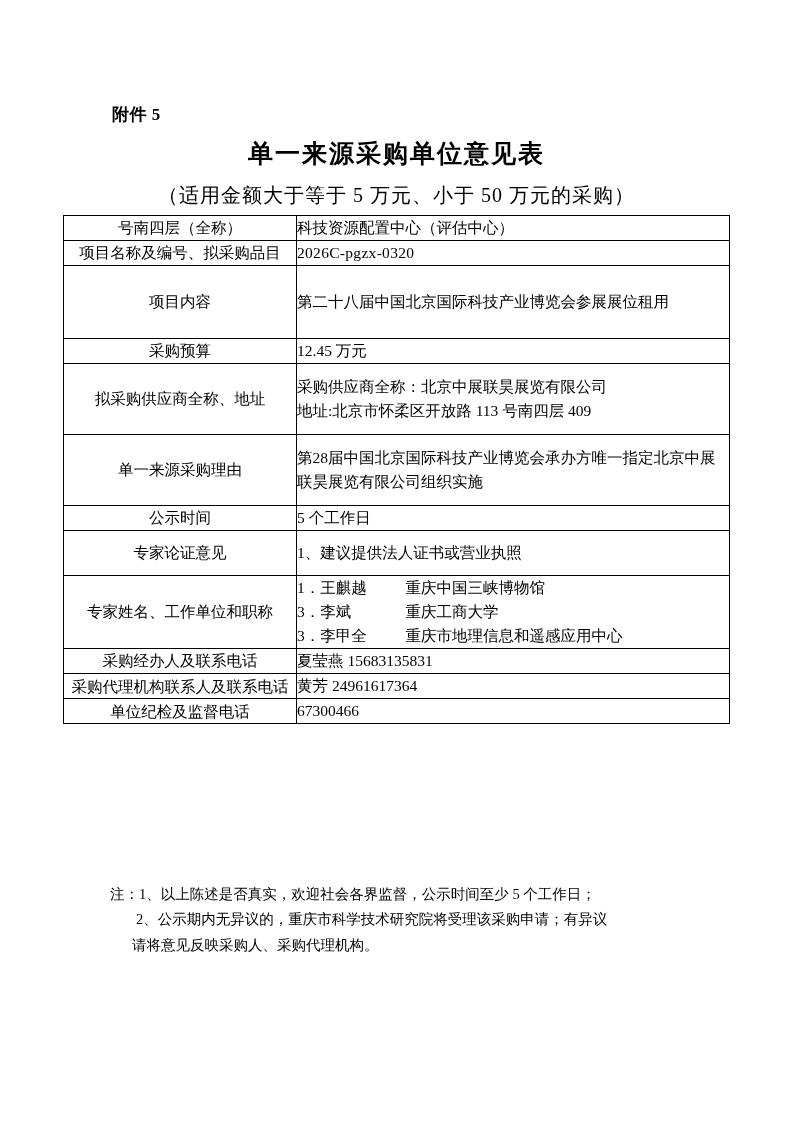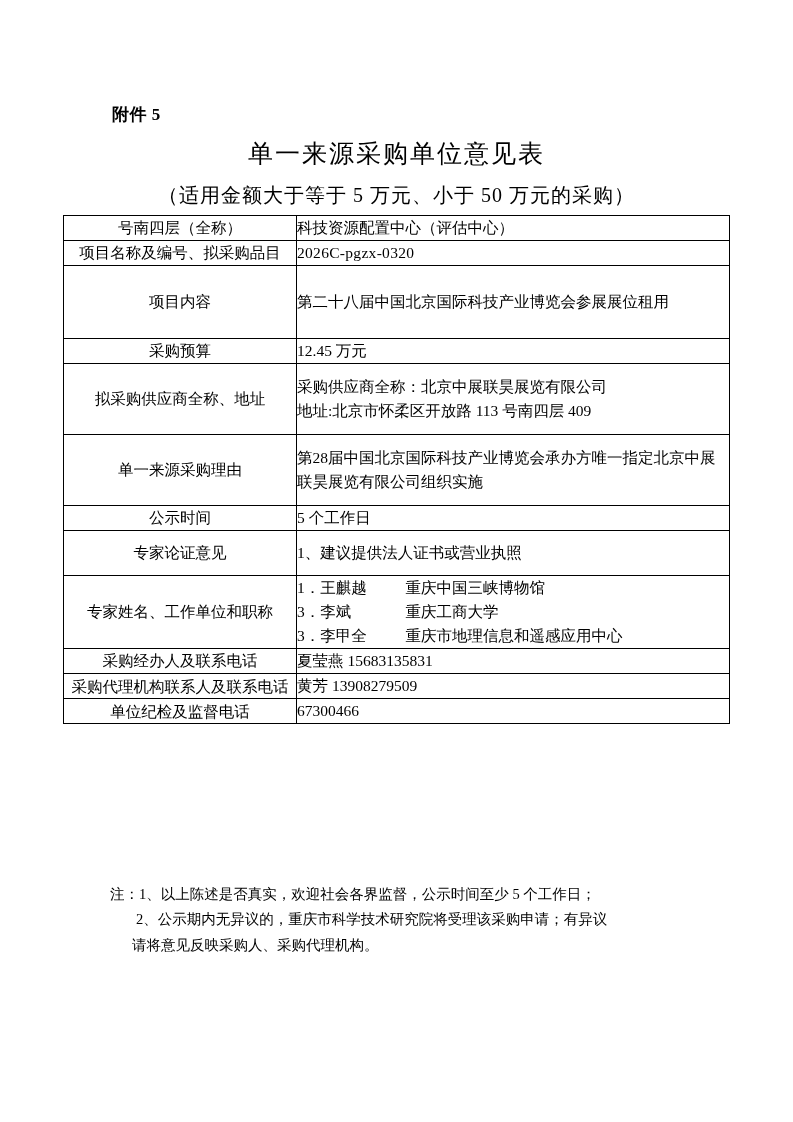--- a/index.html
+++ b/index.html
@@ -30,21 +30,21 @@
     font-weight: bold;
     letter-spacing: 0.5px;
   }
   .doc-title {
     position: absolute;
     left: 0;
     right: 0;
     top: 137px;
     text-align: center;
     font-size: 25px;
-    font-weight: normal;
+    font-weight: bold;
     letter-spacing: 2px;
   }
   .doc-subtitle {
     position: absolute;
     left: 0;
     right: 0;
     top: 182px;
     text-align: center;
     font-size: 20px;
     letter-spacing: 1px;
@@ -161,21 +161,21 @@
           <span class="expert-row">3．李斌              重庆工商大学</span>
           <span class="expert-row" style="white-space:pre-wrap;">3．李甲全          重庆市地理信息和遥感应用中心</span>
         </td>
       </tr>
       <tr>
         <td class="label">采购经办人及联系电话</td>
         <td class="value">夏莹燕 15683135831</td>
       </tr>
       <tr>
         <td class="label">采购代理机构联系人及联系电话</td>
-        <td class="value">黄芳 13908279509</td>
+        <td class="value">黄芳 24961617364</td>
       </tr>
       <tr>
         <td class="label">单位纪检及监督电话</td>
         <td class="value">67300466</td>
       </tr>
     </tbody>
   </table>
 
   <div class="notes">
     <div class="n-line">注：1、以上陈述是否真实，欢迎社会各界监督，公示时间至少 5 个工作日；</div>

